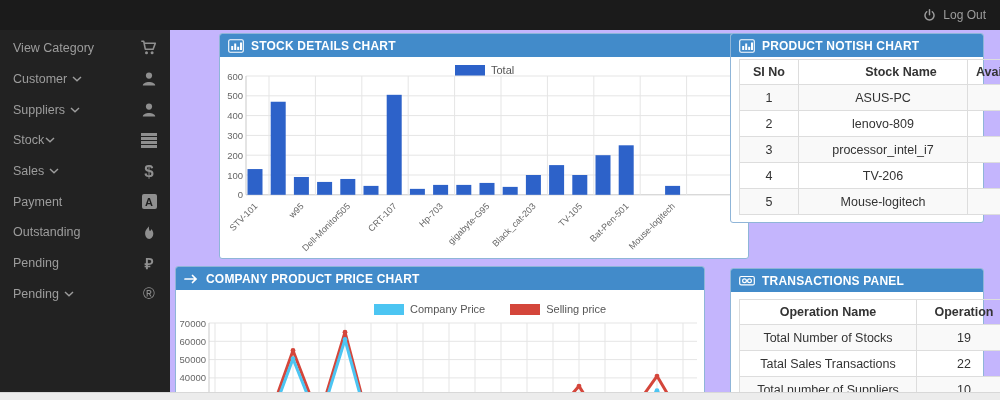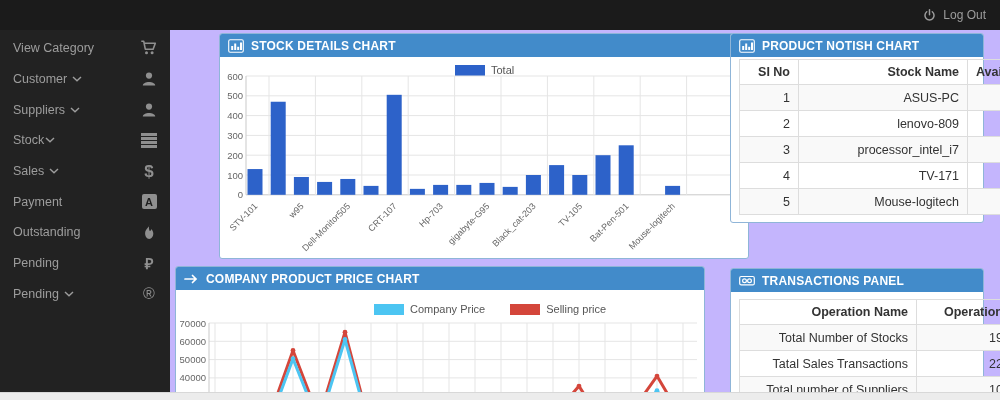--- a/index.html
+++ b/index.html
@@ -39,21 +39,21 @@
   .legend .sw{width:30px;height:11px;margin-right:6px;display:inline-block;}
   #bar-legend{left:199px;top:30px;}
   #line-legend{left:162px;top:36px;}
   #line-legend .item{display:flex;align-items:center;margin-right:25px;text-align:center;}
   .chart-svg{position:absolute;left:0;}
   #bar-svg{top:38px;}
   #line-svg{top:53px;}
   
   .data-table{position:absolute;left:8px;border-collapse:collapse;font-size:12.5px;color:#333;
               table-layout:fixed;}
-  .data-table th,.data-table td{border:1px solid #ddd;padding:4px 8px;text-align:right;
+  .data-table th,.data-table td{border:1px solid #ddd;padding:4px 8px;text-align:center;
               overflow:hidden;white-space:nowrap;}
   .data-table th{font-weight:bold;height:16px;}
   .data-table td{height:17px;}
   .data-table tbody tr:nth-child(odd) td{background:#f9f9f9;}
   #notish-table{top:25px;width:238px;}
   #trans-table{top:30px;width:238px;}
   
   .hscrollbar{position:absolute;left:0;top:392px;width:1000px;height:8px;background:#ececec;
               border-top:1px solid #d8d8d8;box-sizing:border-box;}
 </style>
@@ -299,21 +299,21 @@
             <td>lenovo-809</td>
             <td>25</td>
           </tr>
           <tr>
             <td>3</td>
             <td>processor_intel_i7</td>
             <td>40</td>
           </tr>
           <tr>
             <td>4</td>
-            <td>TV-171</td>
+            <td>TV-206</td>
             <td>0</td>
           </tr>
           <tr>
             <td>5</td>
             <td>Mouse-logitech</td>
             <td>45</td>
           </tr>
         </tbody>
       </table>
   </section>

